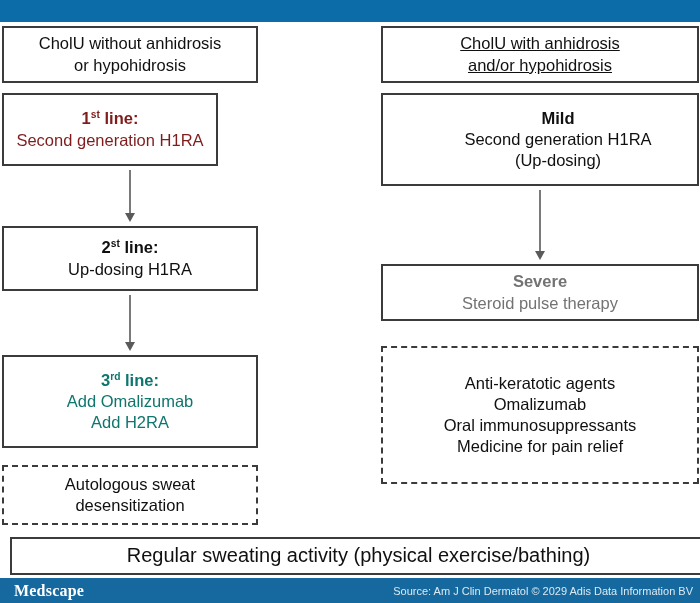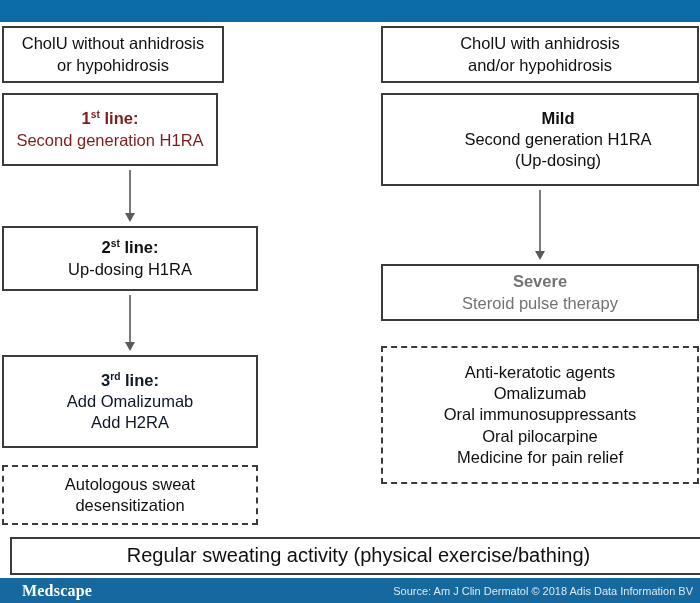--- a/index.html
+++ b/index.html
@@ -54,35 +54,35 @@
 
   
   .footer{
     position:absolute;left:0;bottom:0;width:700px;height:25px;
     display:flex;align-items:center;justify-content:space-between;
   }
   .brand{
     font-family:"Liberation Serif",serif;
     font-size:16px;font-weight:bold;
     color:#ffffff;
-    padding-left:22px;
+    padding-left:14px;
     letter-spacing:.2px;
   }
   .source{
     font-size:11px;color:#dbe9f3;padding-right:7px;white-space:nowrap;
   }
 </style>
 </head>
 <body>
 
 <div id="stage">
 
   <div class="topbar" style="background: rgb(12, 108, 168);"></div>
 
-  <div class="box" id="l-title" style="left: 2px; top: 26px; width: 222px; height: 57px; border-color: rgb(59, 59, 59); color: rgb(16, 16, 16);">
+  <div class="box" id="l-title" style="left: 2px; top: 26px; width: 256px; height: 57px; border-color: rgb(59, 59, 59); color: rgb(16, 16, 16);">
     <span class="ln">CholU without anhidrosis</span>
     <span class="ln">or hypohidrosis</span>
   </div>
 
   <div class="box" id="l-first" style="left: 2px; top: 93px; width: 216px; height: 73px; border-color: rgb(59, 59, 59); color: #7f1d1d;">
     <span class="ln bold"><span>1</span><sup>st</sup> line:</span>
     <span class="ln">Second generation H1RA</span>
   </div>
 
   <div class="arrow" style="left:108px;top:170px;width:44px;height:52px;">
@@ -93,32 +93,32 @@
   <div class="box" id="l-second" style="left: 2px; top: 226px; width: 256px; height: 65px; border-color: rgb(59, 59, 59); color: rgb(16, 16, 16);">
     <span class="ln bold"><span>2</span><sup>st</sup> line:</span>
     <span class="ln">Up-dosing H1RA</span>
   </div>
 
   <div class="arrow" style="left:108px;top:295px;width:44px;height:56px;">
     <div class="shaft" style="height: 47px; background: rgb(122, 122, 122);"></div>
     <div class="head"></div>
   </div>
 
-  <div class="box" id="l-third" style="left: 2px; top: 355px; width: 256px; height: 93px; border-color: rgb(59, 59, 59); color: #0f172a; align-items: center;">
+  <div class="box" id="l-third" style="left: 2px; top: 355px; width: 256px; height: 93px; border-color: rgb(59, 59, 59); color: #0f766e; align-items: center;">
     <span class="ln bold"><span>3</span><sup>rd</sup> line:</span>
     <span class="ln">Add Omalizumab</span>
     <span class="ln">Add H2RA</span>
   </div>
 
   <div class="box dashed" id="l-adj" style="left: 2px; top: 465px; width: 256px; height: 60px; border-color: rgb(59, 59, 59); color: rgb(16, 16, 16);">
     <span class="ln">Autologous sweat</span>
     <span class="ln">desensitization</span>
   </div>
 
-  <div class="box" id="r-title" style="left: 381px; top: 26px; width: 318px; height: 57px; border-color: rgb(59, 59, 59); color: rgb(16, 16, 16);">
+  <div class="box" id="r-title" style="left: 381px; top: 26px; width: 318px; height: 57px; border-color: rgb(59, 59, 59); color: rgb(16, 16, 16); text-decoration: underline;">
     <span class="ln">CholU with anhidrosis</span>
     <span class="ln">and/or hypohidrosis</span>
   </div>
 
   <div class="box" id="r-mild" style="left: 381px; top: 93px; width: 318px; height: 93px; border-color: rgb(59, 59, 59); color: rgb(16, 16, 16); padding-left: 36px;">
     <span class="ln bold">Mild</span>
     <span class="ln">Second generation H1RA</span>
     <span class="ln">(Up-dosing)</span>
   </div>
 
@@ -129,26 +129,25 @@
 
   <div class="box" id="r-severe" style="left: 381px; top: 264px; width: 318px; height: 57px; border-color: rgb(59, 59, 59); color: #737373;">
     <span class="ln bold">Severe</span>
     <span class="ln">Steroid pulse therapy</span>
   </div>
 
   <div class="box dashed" id="r-adj" style="left: 381px; top: 346px; width: 318px; height: 138px; border-color: rgb(59, 59, 59); color: rgb(16, 16, 16);">
     <span class="ln">Anti-keratotic agents</span>
     <span class="ln">Omalizumab</span>
     <span class="ln">Oral immunosuppressants</span>
-    <span class="ln">Oral pilocarpine</span>
     <span class="ln">Medicine for pain relief</span>
   </div>
 
   <div class="box" id="bottom" style="left: 2px; top: 537px; width: 697px; height: 38px; font-size: 20px; border-color: rgb(59, 59, 59); color: rgb(16, 16, 16); margin-left: 8px;">
     <span class="ln">Regular sweating activity (physical exercise/bathing)</span>
   </div>
 
   <div class="footer" style="background: rgb(22, 105, 158);">
     <span class="brand">Medscape</span>
-    <span class="source">Source: Am J Clin Dermatol © 2018 Adis Data Information BV</span>
+    <span class="source">Source: Am J Clin Dermatol © 2029 Adis Data Information BV</span>
   </div>
 
 </div>
 
 </body></html>

